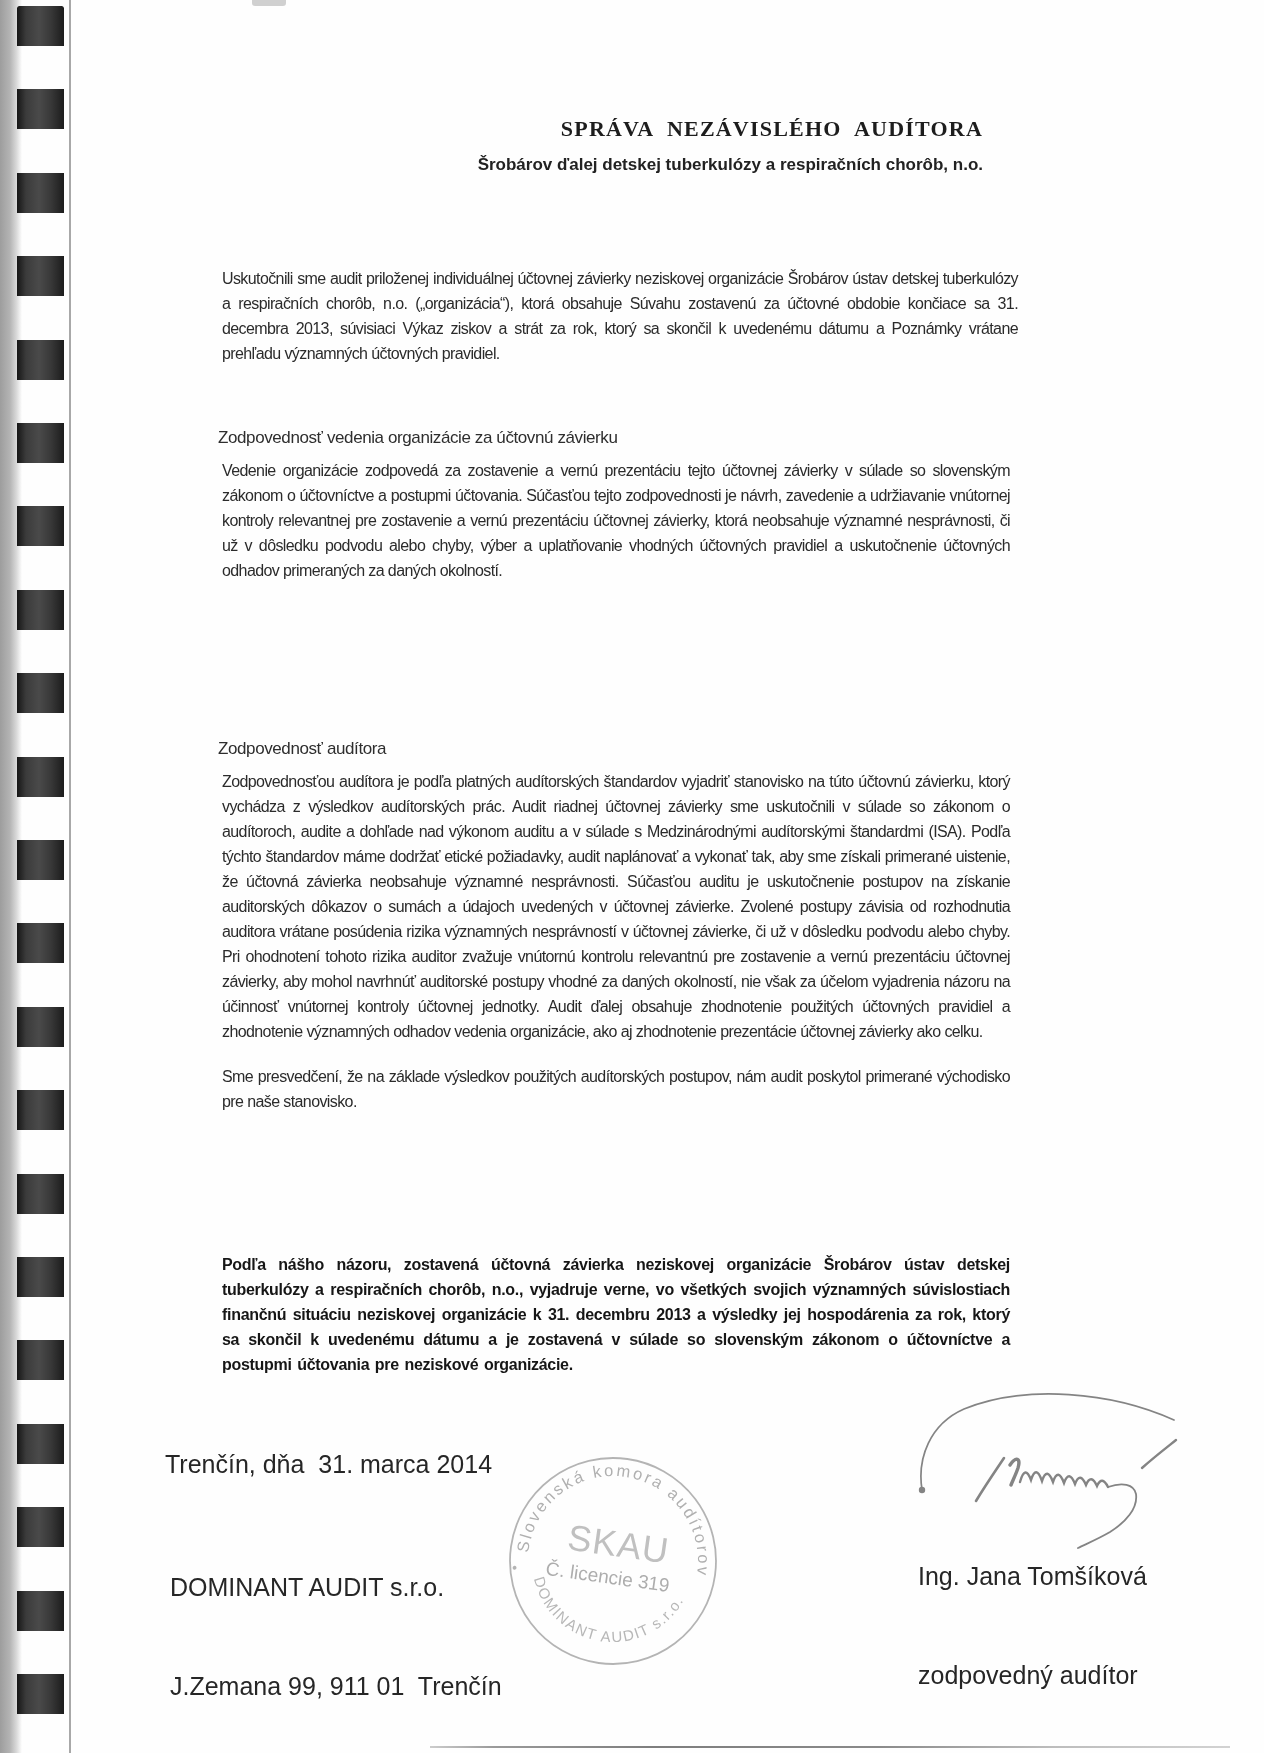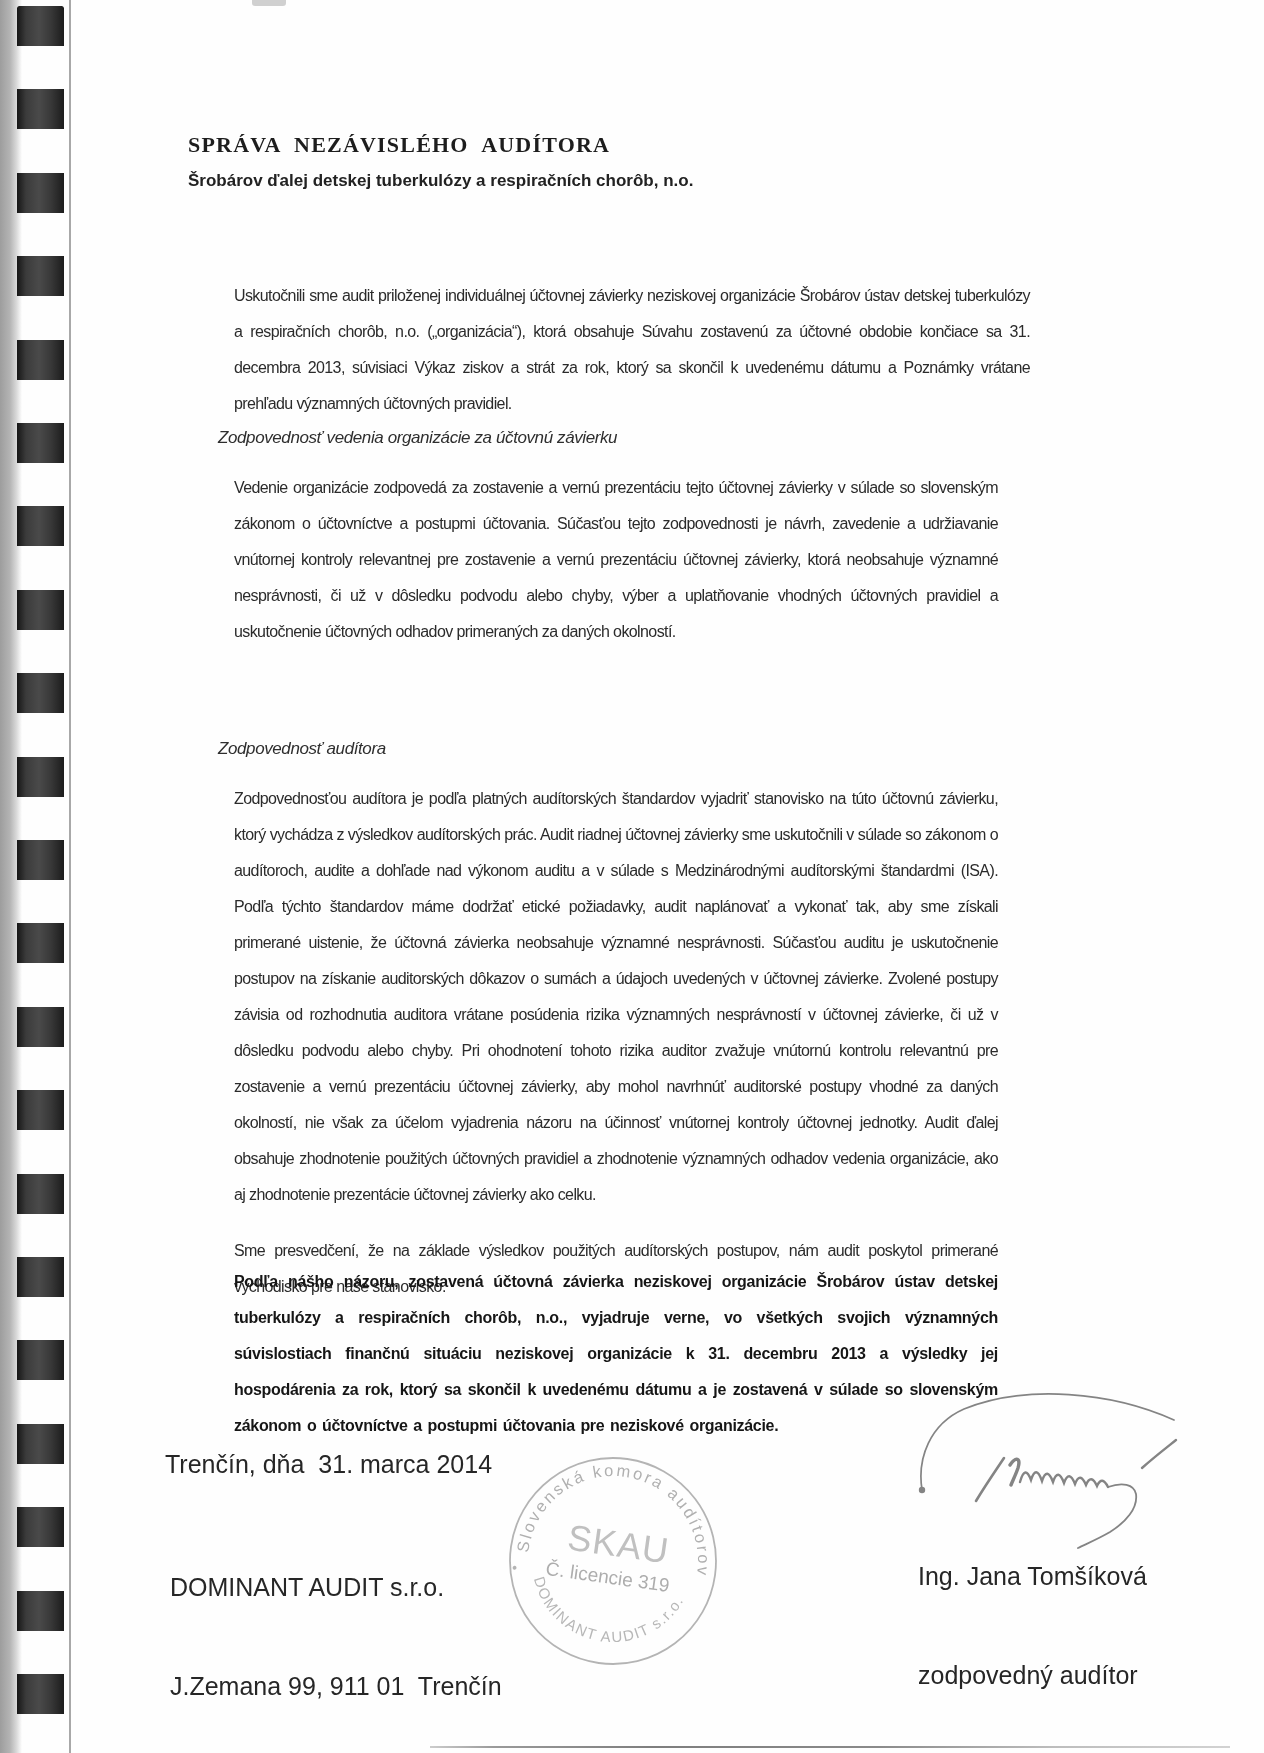--- a/index.html
+++ b/index.html
@@ -19,34 +19,34 @@
     background:rgba(50,50,50,.42);
   }
   .comb-tabs{
     position:absolute;left:17px;top:6px;width:47px;height:1745px;border-radius:2px;
     background:linear-gradient(to right,#161616 0,#3b3b3b 9px,#4a4a4a 22px,#383838 34px,#1c1c1c 47px);
     -webkit-mask-image:repeating-linear-gradient(to bottom,#000 0 40px,transparent 40px 83.4px);
             mask-image:repeating-linear-gradient(to bottom,#000 0 40px,transparent 40px 83.4px);
   }
 
   
-  .doc-header{position:absolute;left:188px;top:132px;width:795px;text-align:left;}
+  .doc-header{position:absolute;left:188px;top:116px;width:795px;text-align:right;}
   .title{
     font-family:"Liberation Serif", serif;font-weight:bold;font-size:22px;
     letter-spacing:1.2px;word-spacing:7px;color:#1d1d1d;
   }
   .addr{font-weight:bold;font-size:17px;color:#222;margin-top:16px;}
   .addr.org{margin-top:13px;}
 
   
   .body{
-    margin:16px;font-size:16px;line-height:36px;letter-spacing:-0.6px;
+    margin:4px;font-size:16px;line-height:25px;letter-spacing:-0.6px;
     text-align:justify;color:#2b2b2b;
   }
-  .h-it{font-style:italic;font-size:17px;line-height:33px;letter-spacing:-0.4px;color:#2e2e2e;}
+  .h-it{font-size:17px;line-height:33px;letter-spacing:-0.4px;color:#2e2e2e;}
   .col{position:absolute;left:218px;width:796px;}
   .pos-intro{top:262px;}
   .pos-mgmt{top:421px;}
   .pos-aud{top:732px;}
   .pos-op{top:1248px;}
   .mt{margin-top:20px;}
   .bold-par{font-weight:bold;color:#161616;letter-spacing:-0.3px;word-spacing:1.5px;}
 
   
   .ft{position:absolute;font-size:25px;line-height:33px;white-space:pre-wrap;color:#262626;}

